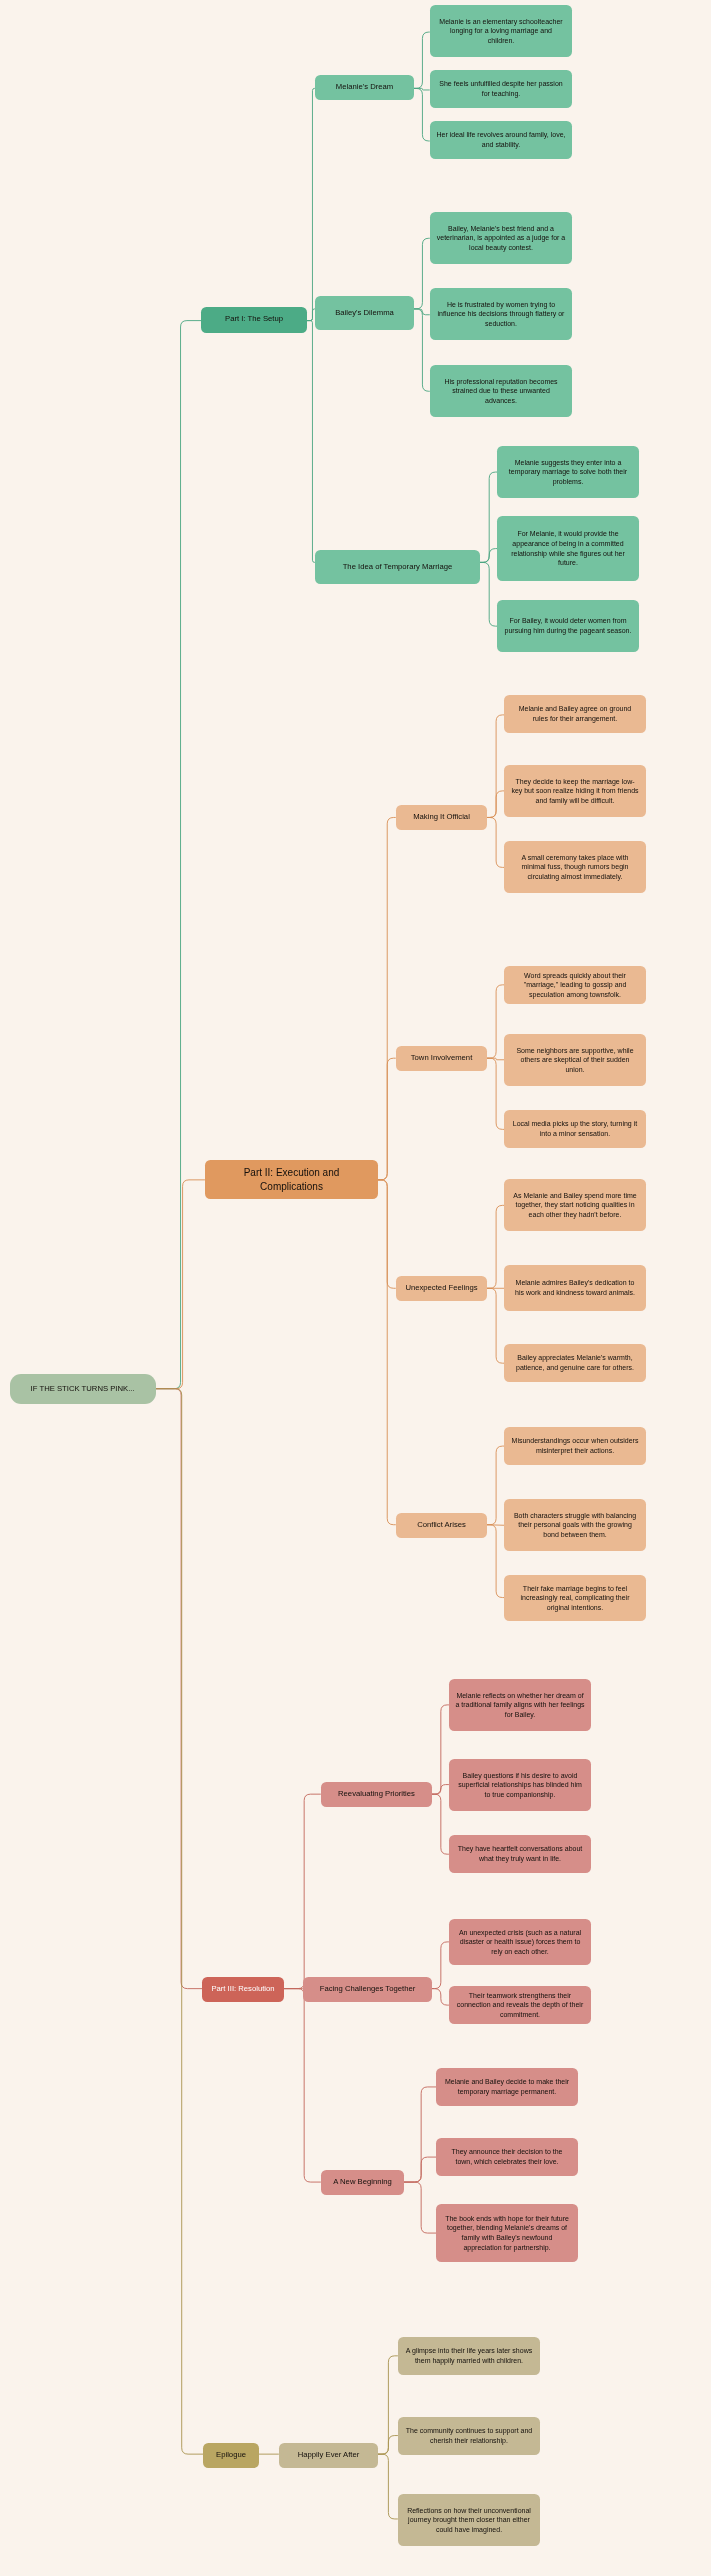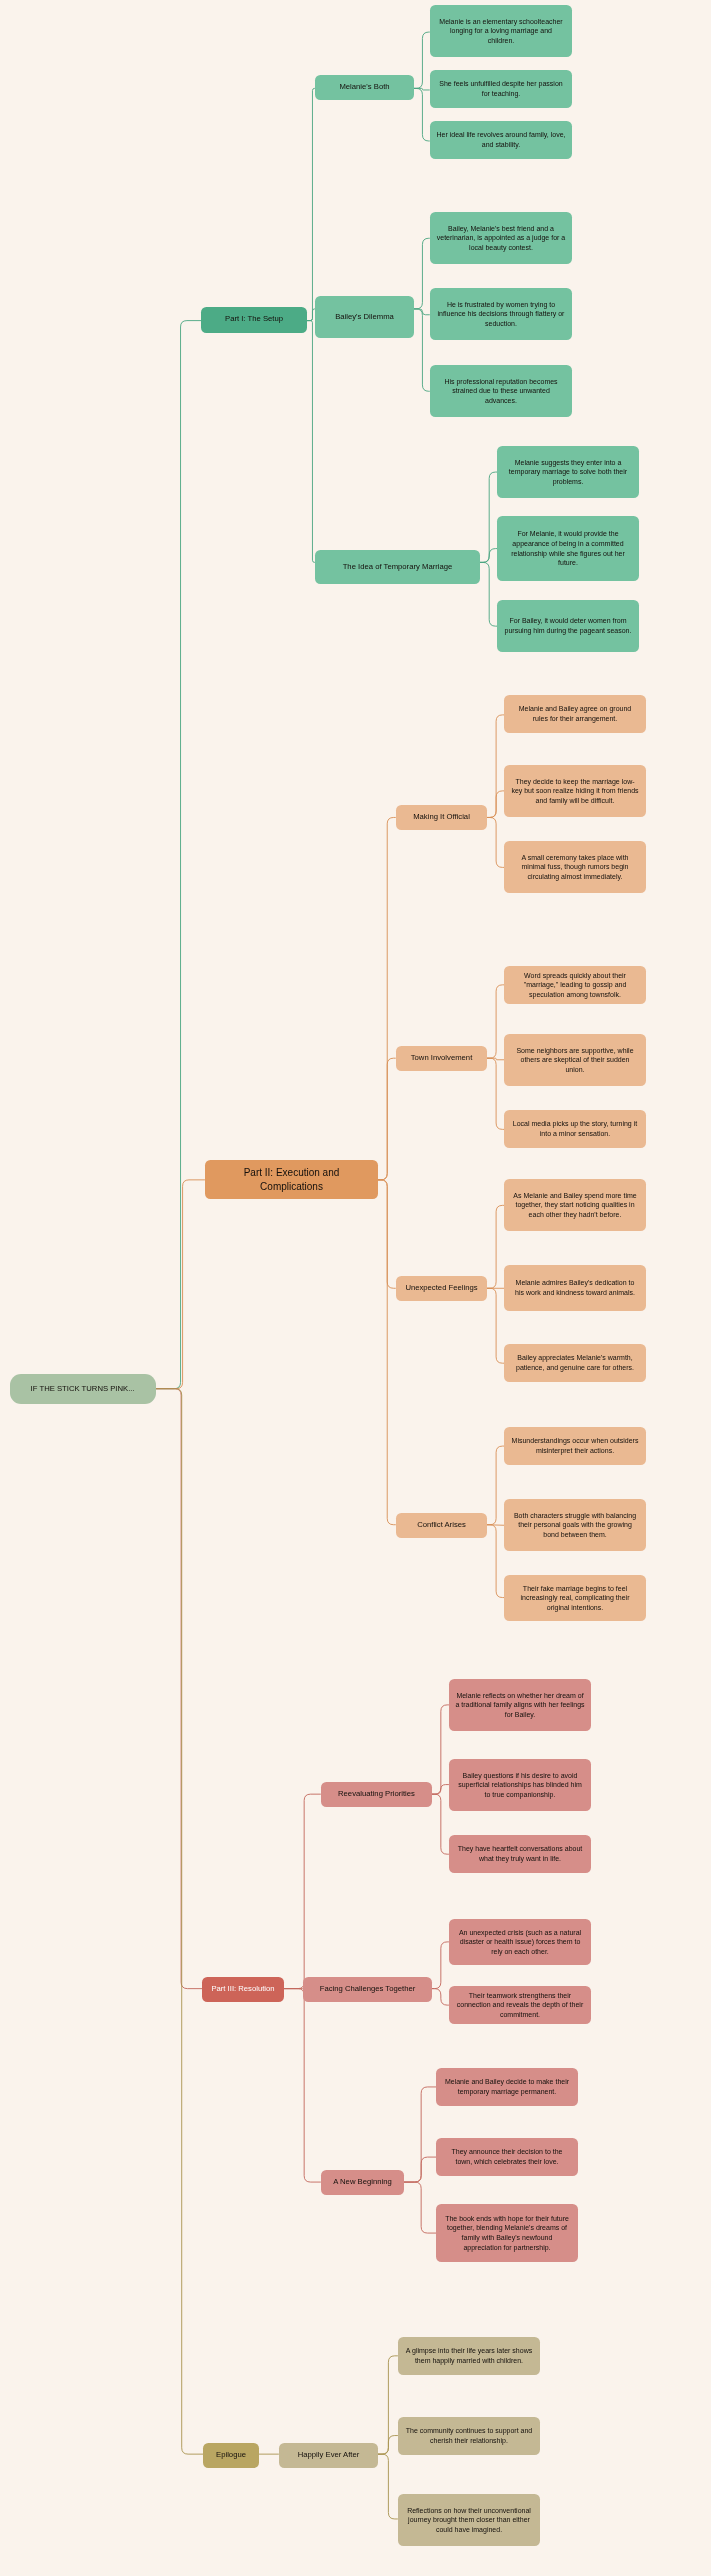--- a/index.html
+++ b/index.html
@@ -111,25 +111,25 @@
       <path d="M 759 4105 L 780.55 4105 Q 792.55 4105 792.55 4093 L 792.55 4070 Q 792.55 4058 804.55 4058 L 820 4058" fill="none" stroke="#c2675c" stroke-width="1.7" stroke-linecap="round"></path>
       <path d="M 759 4105 L 780.55 4105 Q 792.55 4105 792.55 4117 L 792.55 4189 Q 792.55 4201 804.55 4201 L 820 4201" fill="none" stroke="#c2675c" stroke-width="1.7" stroke-linecap="round"></path>
       <path d="M 487 4617 L 524 4617" fill="none" stroke="#a89350" stroke-width="1.7" stroke-linecap="round"></path>
       <path d="M 710 4617 L 718.9 4617 Q 730.9 4617 730.9 4605 L 730.9 4444 Q 730.9 4432 742.9 4432 L 748 4432" fill="none" stroke="#a89350" stroke-width="1.7" stroke-linecap="round"></path>
       <path d="M 710 4617 L 718.9 4617 Q 730.9 4617 730.9 4605 L 730.9 4594 Q 730.9 4582 742.9 4582 L 748 4582" fill="none" stroke="#a89350" stroke-width="1.7" stroke-linecap="round"></path>
       <path d="M 710 4617 L 718.9 4617 Q 730.9 4617 730.9 4629 L 730.9 4727 Q 730.9 4739 742.9 4739 L 748 4739" fill="none" stroke="#a89350" stroke-width="1.7" stroke-linecap="round"></path>
     </svg>
   <div id="nodes">
       <div class="node root" style="left: 9.6px; top: 1374px; width: 146px; height: 30px; border-radius: 11px;">IF THE STICK TURNS PINK...</div>
       <div class="node n-p1" style="left: 201px; top: 307px; width: 106px; height: 25.5px;">Part I: The Setup</div>
-      <div class="node n-p1-sub" style="left: 315px; top: 75px; width: 99px; height: 24.5px;">Melanie's Both</div>
+      <div class="node n-p1-sub" style="left: 315px; top: 75px; width: 99px; height: 24.5px;">Melanie's Dream</div>
       <div class="node n-p1-leaf" style="left: 430px; top: 5.3px; width: 142px; height: 52px;">Melanie is an elementary schoolteacher longing for a loving marriage and children.</div>
       <div class="node n-p1-leaf" style="left: 430px; top: 70px; width: 142px; height: 38px;">She feels unfulfilled despite her passion for teaching.</div>
       <div class="node n-p1-leaf" style="left: 430px; top: 121px; width: 142px; height: 38px;">Her ideal life revolves around family, love, and stability.</div>
-      <div class="node n-p1-sub" style="left: 315px; top: 296px; width: 99px; height: 42px;">Bailey's Dilemma</div>
+      <div class="node n-p1-sub" style="left: 315px; top: 296px; width: 99px; height: 34px;">Bailey's Dilemma</div>
       <div class="node n-p1-leaf" style="left: 430px; top: 212px; width: 142px; height: 52px;">Bailey, Melanie's best friend and a veterinarian, is appointed as a judge for a local beauty contest.</div>
       <div class="node n-p1-leaf" style="left: 430px; top: 288px; width: 142px; height: 52px;">He is frustrated by women trying to influence his decisions through flattery or seduction.</div>
       <div class="node n-p1-leaf" style="left: 430px; top: 365px; width: 142px; height: 52px;">His professional reputation becomes strained due to these unwanted advances.</div>
       <div class="node n-p1-sub" style="left: 315px; top: 550px; width: 165px; height: 34px;">The Idea of Temporary Marriage</div>
       <div class="node n-p1-leaf" style="left: 497px; top: 446px; width: 142px; height: 52px;">Melanie suggests they enter into a temporary marriage to solve both their problems.</div>
       <div class="node n-p1-leaf" style="left: 497px; top: 516px; width: 142px; height: 65px;">For Melanie, it would provide the appearance of being in a committed relationship while she figures out her future.</div>
       <div class="node n-p1-leaf" style="left: 497px; top: 600px; width: 142px; height: 52px;">For Bailey, it would deter women from pursuing him during the pageant season.</div>
       <div class="node n-p2" style="left: 205px; top: 1160px; width: 173px; height: 39px;">Part II: Execution and Complications</div>
       <div class="node n-p2-sub" style="left: 396px; top: 805px; width: 91px; height: 24.5px;">Making It Official</div>
       <div class="node n-p2-leaf" style="left: 504px; top: 695px; width: 142px; height: 38px;">Melanie and Bailey agree on ground rules for their arrangement.</div>

